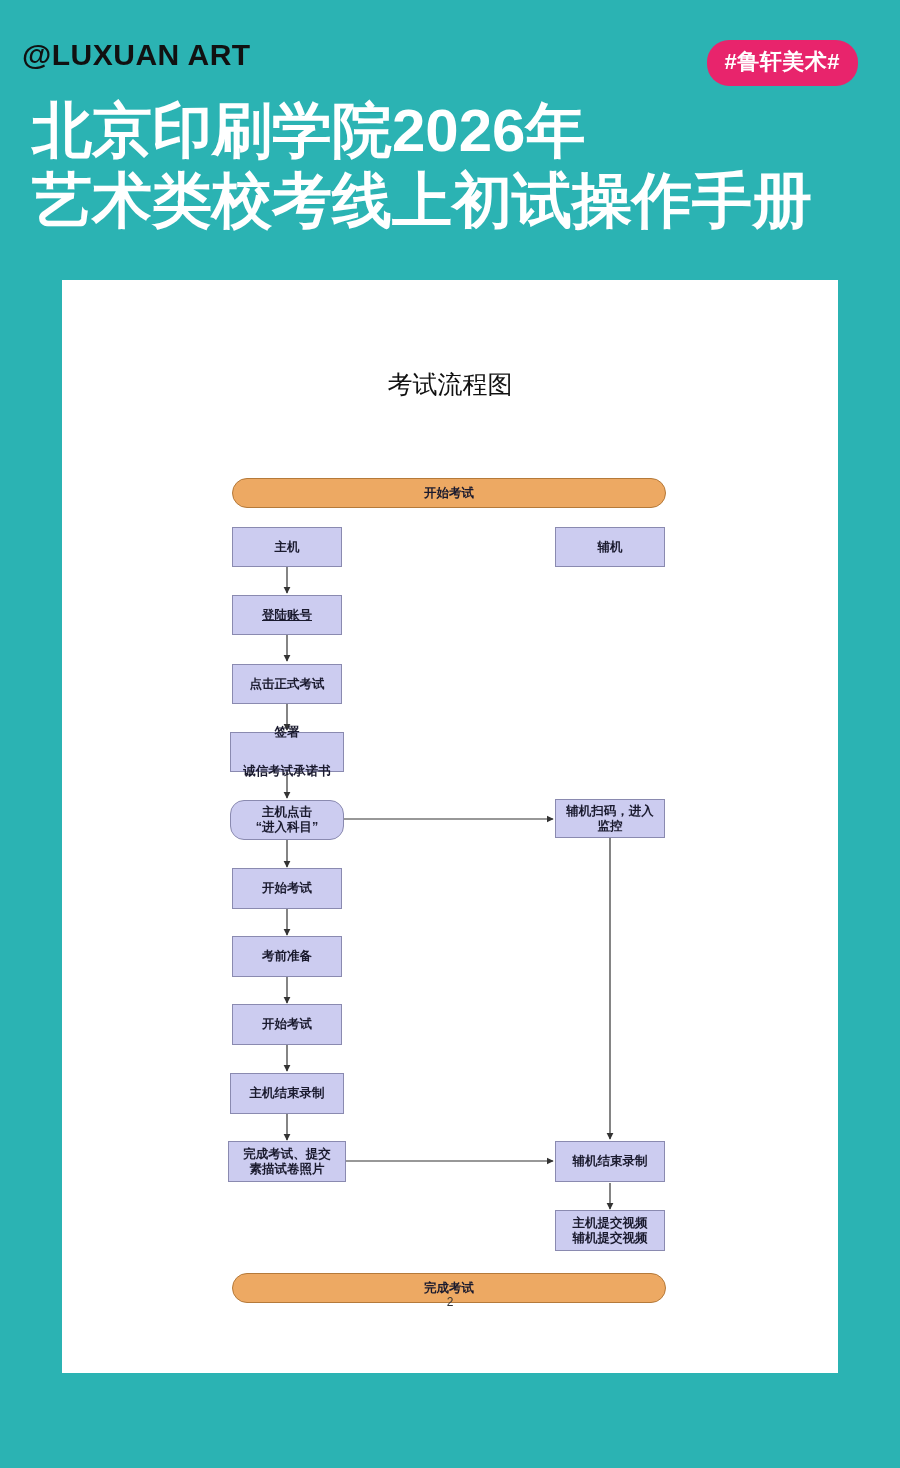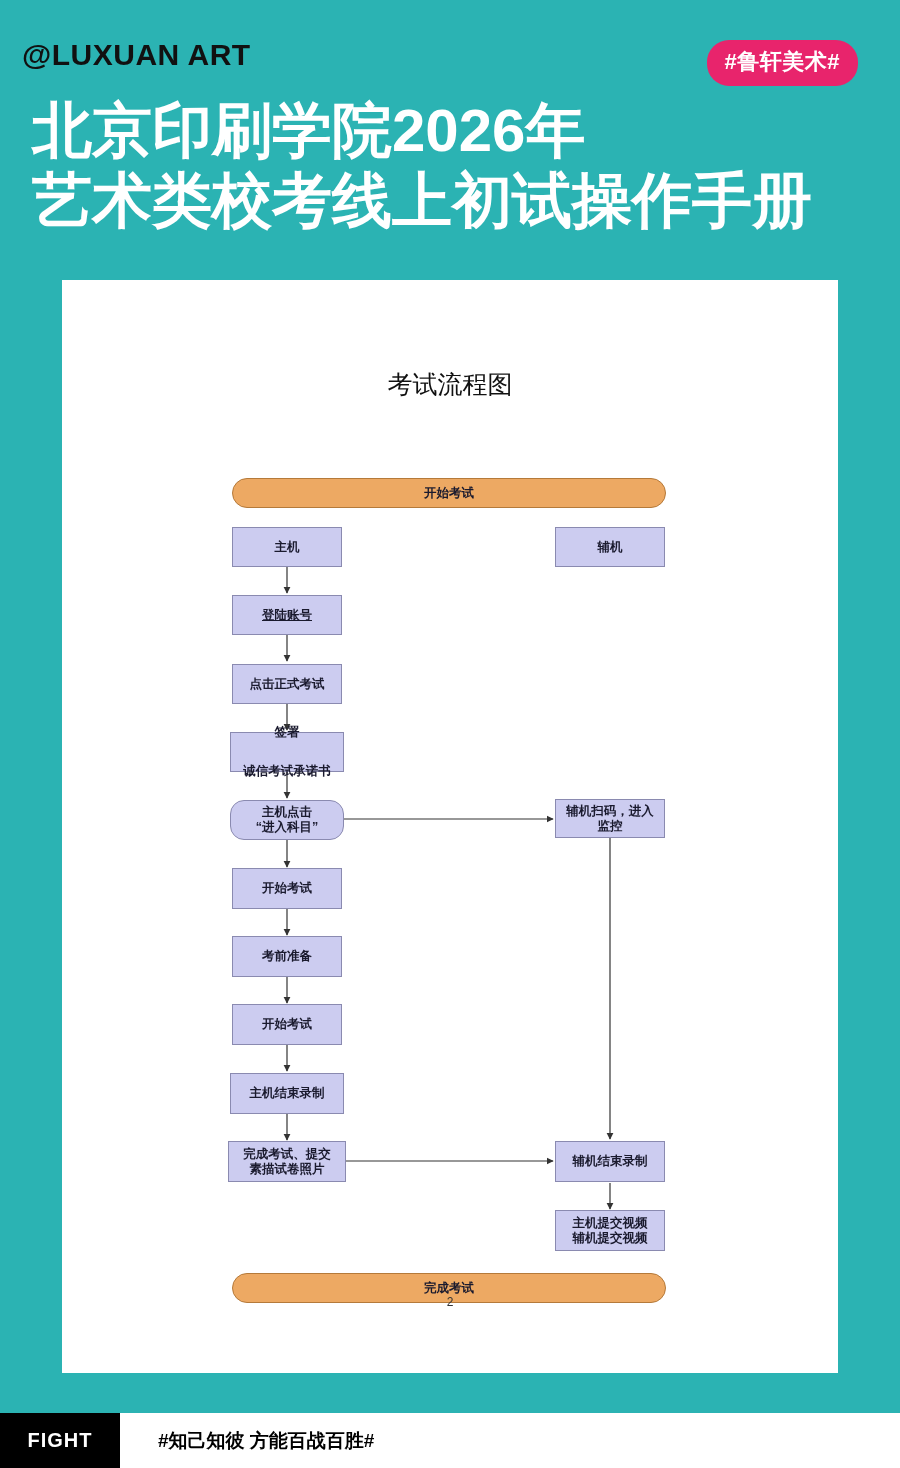--- a/index.html
+++ b/index.html
@@ -204,18 +204,14 @@
 
       <div class="node term" style="left:170px;top:951px;width:434px;height:30px;">
         <span>完成考试</span>
       </div>
 
     </div>
 
     <div class="page-num">2</div>
   </div>
 
-  <div class="footer">
-    <div class="fight">FIGHT</div>
-    <div class="slogan">#知己知彼 方能百战百胜#</div>
-  </div>
 
 </div>
 
 </body></html>

